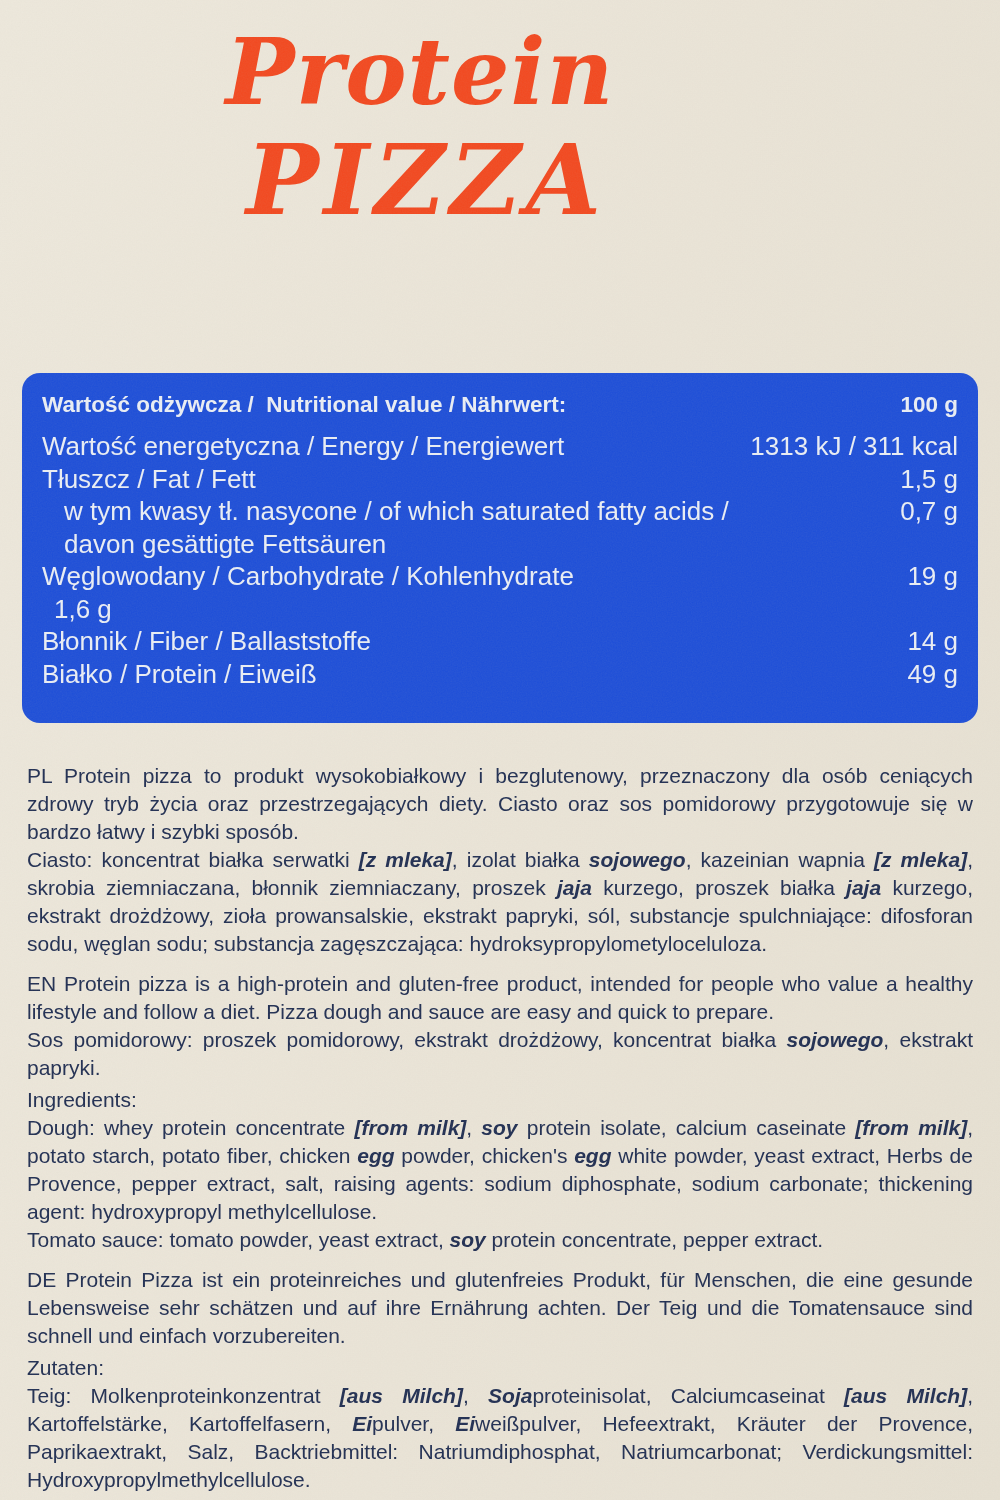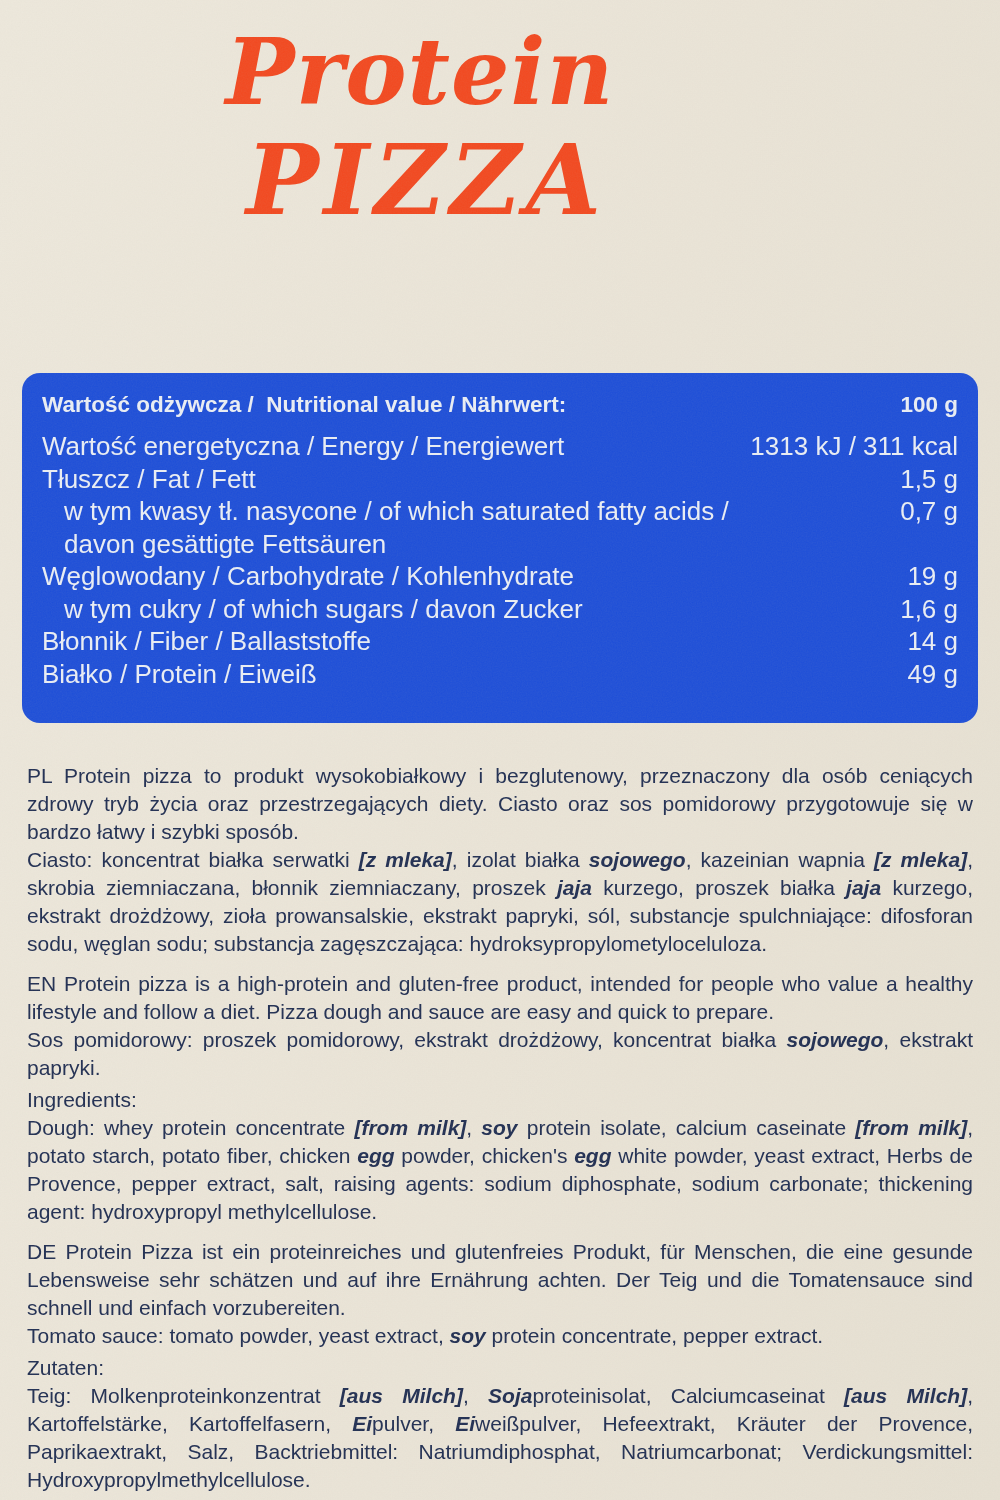--- a/index.html
+++ b/index.html
@@ -79,43 +79,42 @@
         </div>
         <div class="nut-row indent">
           <span class="nut-label">davon gesättigte Fettsäuren</span>
           <span class="nut-value"></span>
         </div>
         <div class="nut-row">
           <span class="nut-label">Węglowodany / Carbohydrate / Kohlenhydrate</span>
           <span class="nut-value">19 g</span>
         </div>
         <div class="nut-row indent">
-          <span class="nut-label">w tym cukry / of which sugars / davon Zucker</span>
           <span class="nut-value">1,6 g</span>
         </div>
         <div class="nut-row">
           <span class="nut-label">Błonnik / Fiber / Ballaststoffe</span>
           <span class="nut-value">14 g</span>
         </div>
         <div class="nut-row">
           <span class="nut-label">Białko / Protein / Eiweiß</span>
           <span class="nut-value">49 g</span>
         </div>
       </div>
   </section>
 
   <main class="content">
       <p class="para"><span class="b">PL Protein pizza</span><span> to produkt wysokobiałkowy i bezglutenowy, przeznaczony dla osób ceniących zdrowy tryb życia oraz przestrzegających diety. Ciasto oraz sos pomidorowy przygotowuje się w bardzo łatwy i szybki sposób.</span></p>
       <p class="para"><span class="b">Ciasto:</span><span> koncentrat białka serwatki </span><span class="bi">[z mleka]</span><span>, izolat białka </span><span class="bi">sojowego</span><span>, kazeinian wapnia </span><span class="bi">[z mleka]</span><span>, skrobia ziemniaczana, błonnik ziemniaczany, proszek </span><span class="bi">jaja</span><span> kurzego, proszek białka </span><span class="bi">jaja</span><span> kurzego, ekstrakt drożdżowy, zioła prowansalskie, ekstrakt papryki, sól, substancje spulchniające: difosforan sodu, węglan sodu; substancja zagęszczająca: hydroksypropylometyloceluloza.</span></p>
       <p class="para gap-lg"><span class="b">EN Protein pizza</span><span> is a high-protein and gluten-free product, intended for people who value a healthy lifestyle and follow a diet. Pizza dough and sauce are easy and quick to prepare.</span></p>
       <p class="para"><span class="b">Sos pomidorowy:</span><span> proszek pomidorowy, ekstrakt drożdżowy, koncentrat białka </span><span class="bi">sojowego</span><span>, ekstrakt papryki.</span></p>
       <p class="heading gap-sm"><span class="b">Ingredients:</span></p>
       <p class="para"><span class="b">Dough:</span><span> whey protein concentrate </span><span class="bi">[from milk]</span><span>, </span><span class="bi">soy</span><span> protein isolate, calcium caseinate </span><span class="bi">[from milk]</span><span>, potato starch, potato fiber, chicken </span><span class="bi">egg</span><span> powder, chicken's </span><span class="bi">egg</span><span> white powder, yeast extract, Herbs de Provence, pepper extract, salt, raising agents: sodium diphosphate, sodium carbonate; thickening agent: hydroxypropyl methylcellulose.</span></p>
+      <p class="para"><span class="b">Tomato sauce:</span><span> tomato powder, yeast extract, </span><span class="bi">soy</span><span> protein concentrate, pepper extract.</span></p>
       <p class="para gap-lg"><span class="b">DE Protein Pizza</span><span> ist ein proteinreiches und glutenfreies Produkt, für Menschen, die eine gesunde Lebensweise sehr schätzen und auf ihre Ernährung achten. Der Teig und die Tomatensauce sind schnell und einfach vorzubereiten.</span></p>
-      <p class="para"><span class="b">Tomato sauce:</span><span> tomato powder, yeast extract, </span><span class="bi">soy</span><span> protein concentrate, pepper extract.</span></p>
       <p class="heading gap-sm"><span class="b">Zutaten:</span></p>
       <p class="para"><span class="b">Teig:</span><span> Molkenproteinkonzentrat </span><span class="bi">[aus Milch]</span><span>, </span><span class="bi">Soja</span><span>proteinisolat, Calciumcaseinat </span><span class="bi">[aus Milch]</span><span>, Kartoffelstärke, Kartoffelfasern, </span><span class="bi">Ei</span><span>pulver, </span><span class="bi">Ei</span><span>weißpulver, Hefeextrakt, Kräuter der Provence, Paprikaextrakt, Salz, Backtriebmittel: Natriumdiphosphat, Natriumcarbonat; Verdickungsmittel: Hydroxypropylmethylcellulose.</span></p>
     </main>
 
   <svg class="texture" width="1000" height="1500" aria-hidden="true">
     <filter id="paperNoise">
       <feTurbulence type="fractalNoise" baseFrequency="0.8" numOctaves="3" seed="7" stitchTiles="stitch"></feTurbulence>
       <feColorMatrix type="matrix" values="0 0 0 0 0.58  0 0 0 0 0.55  0 0 0 0 0.48  0 0 0 0.16 0"></feColorMatrix>
     </filter>
     <rect width="1000" height="1500" filter="url(#paperNoise)"></rect>

